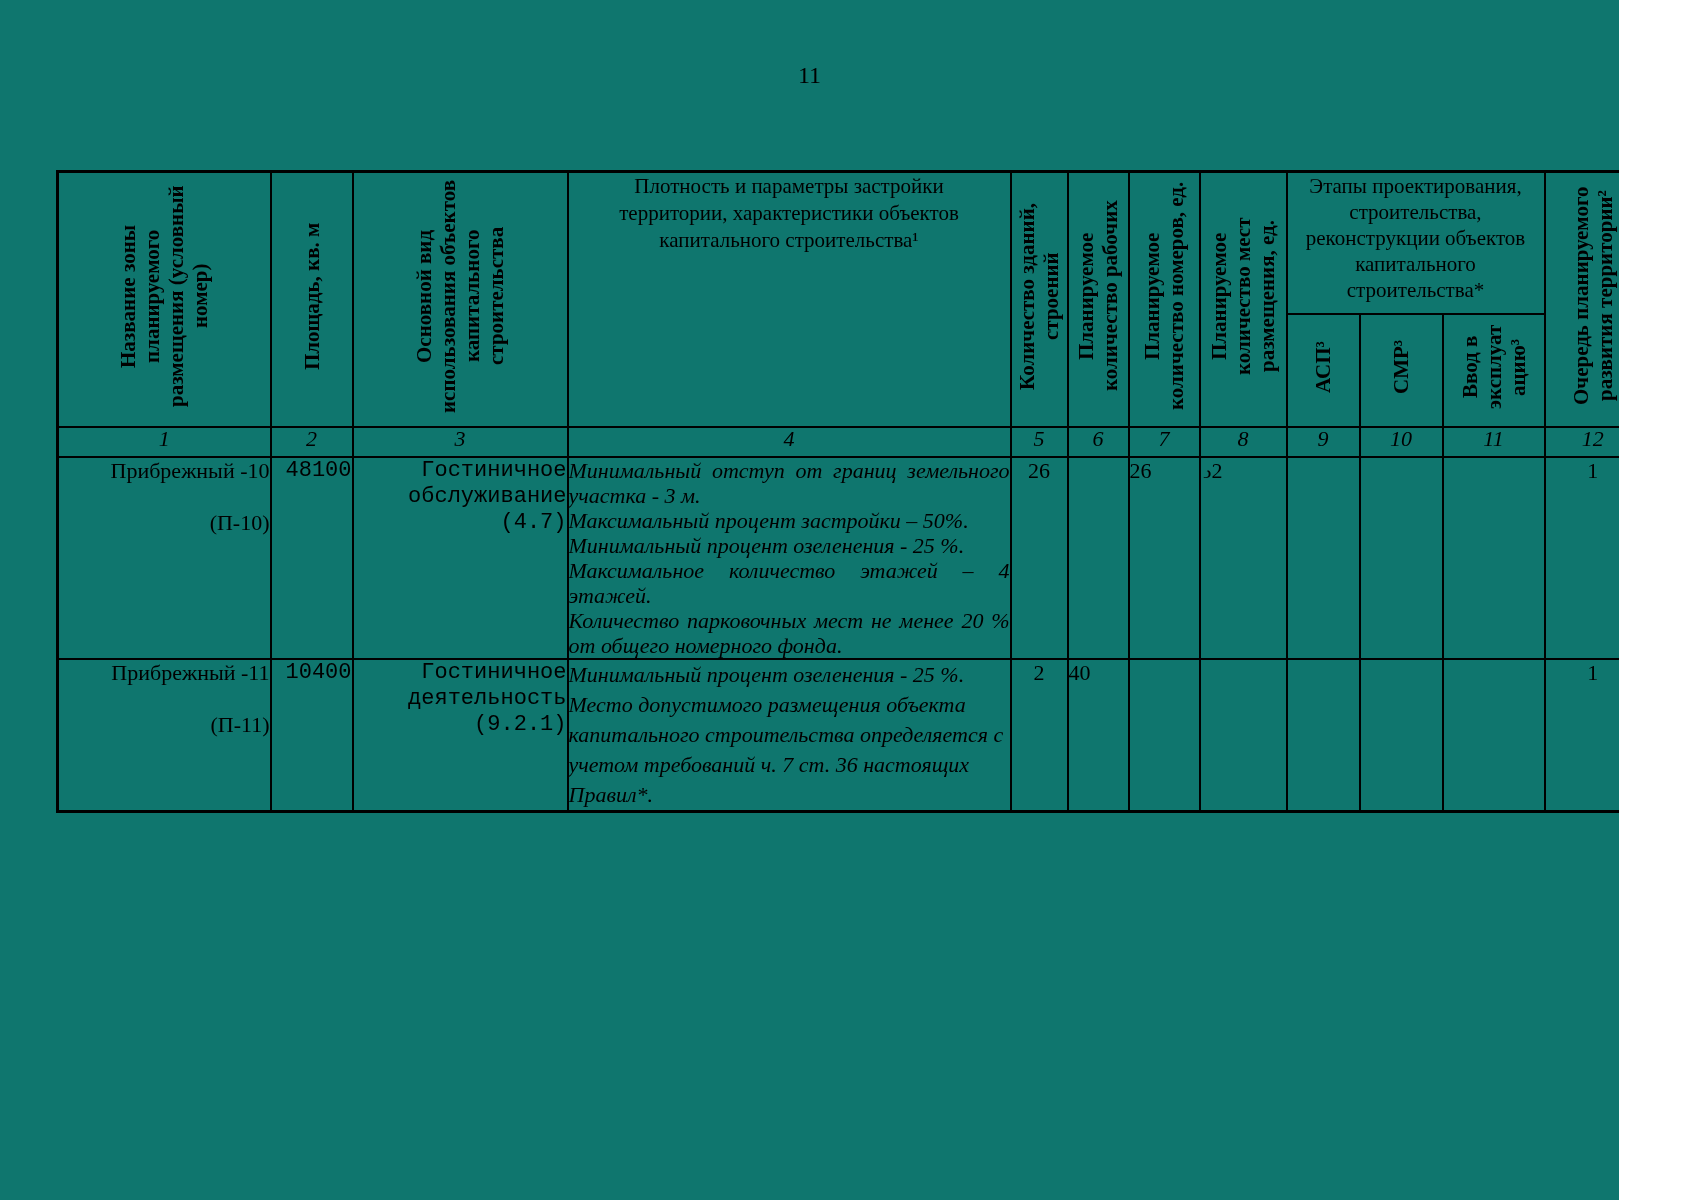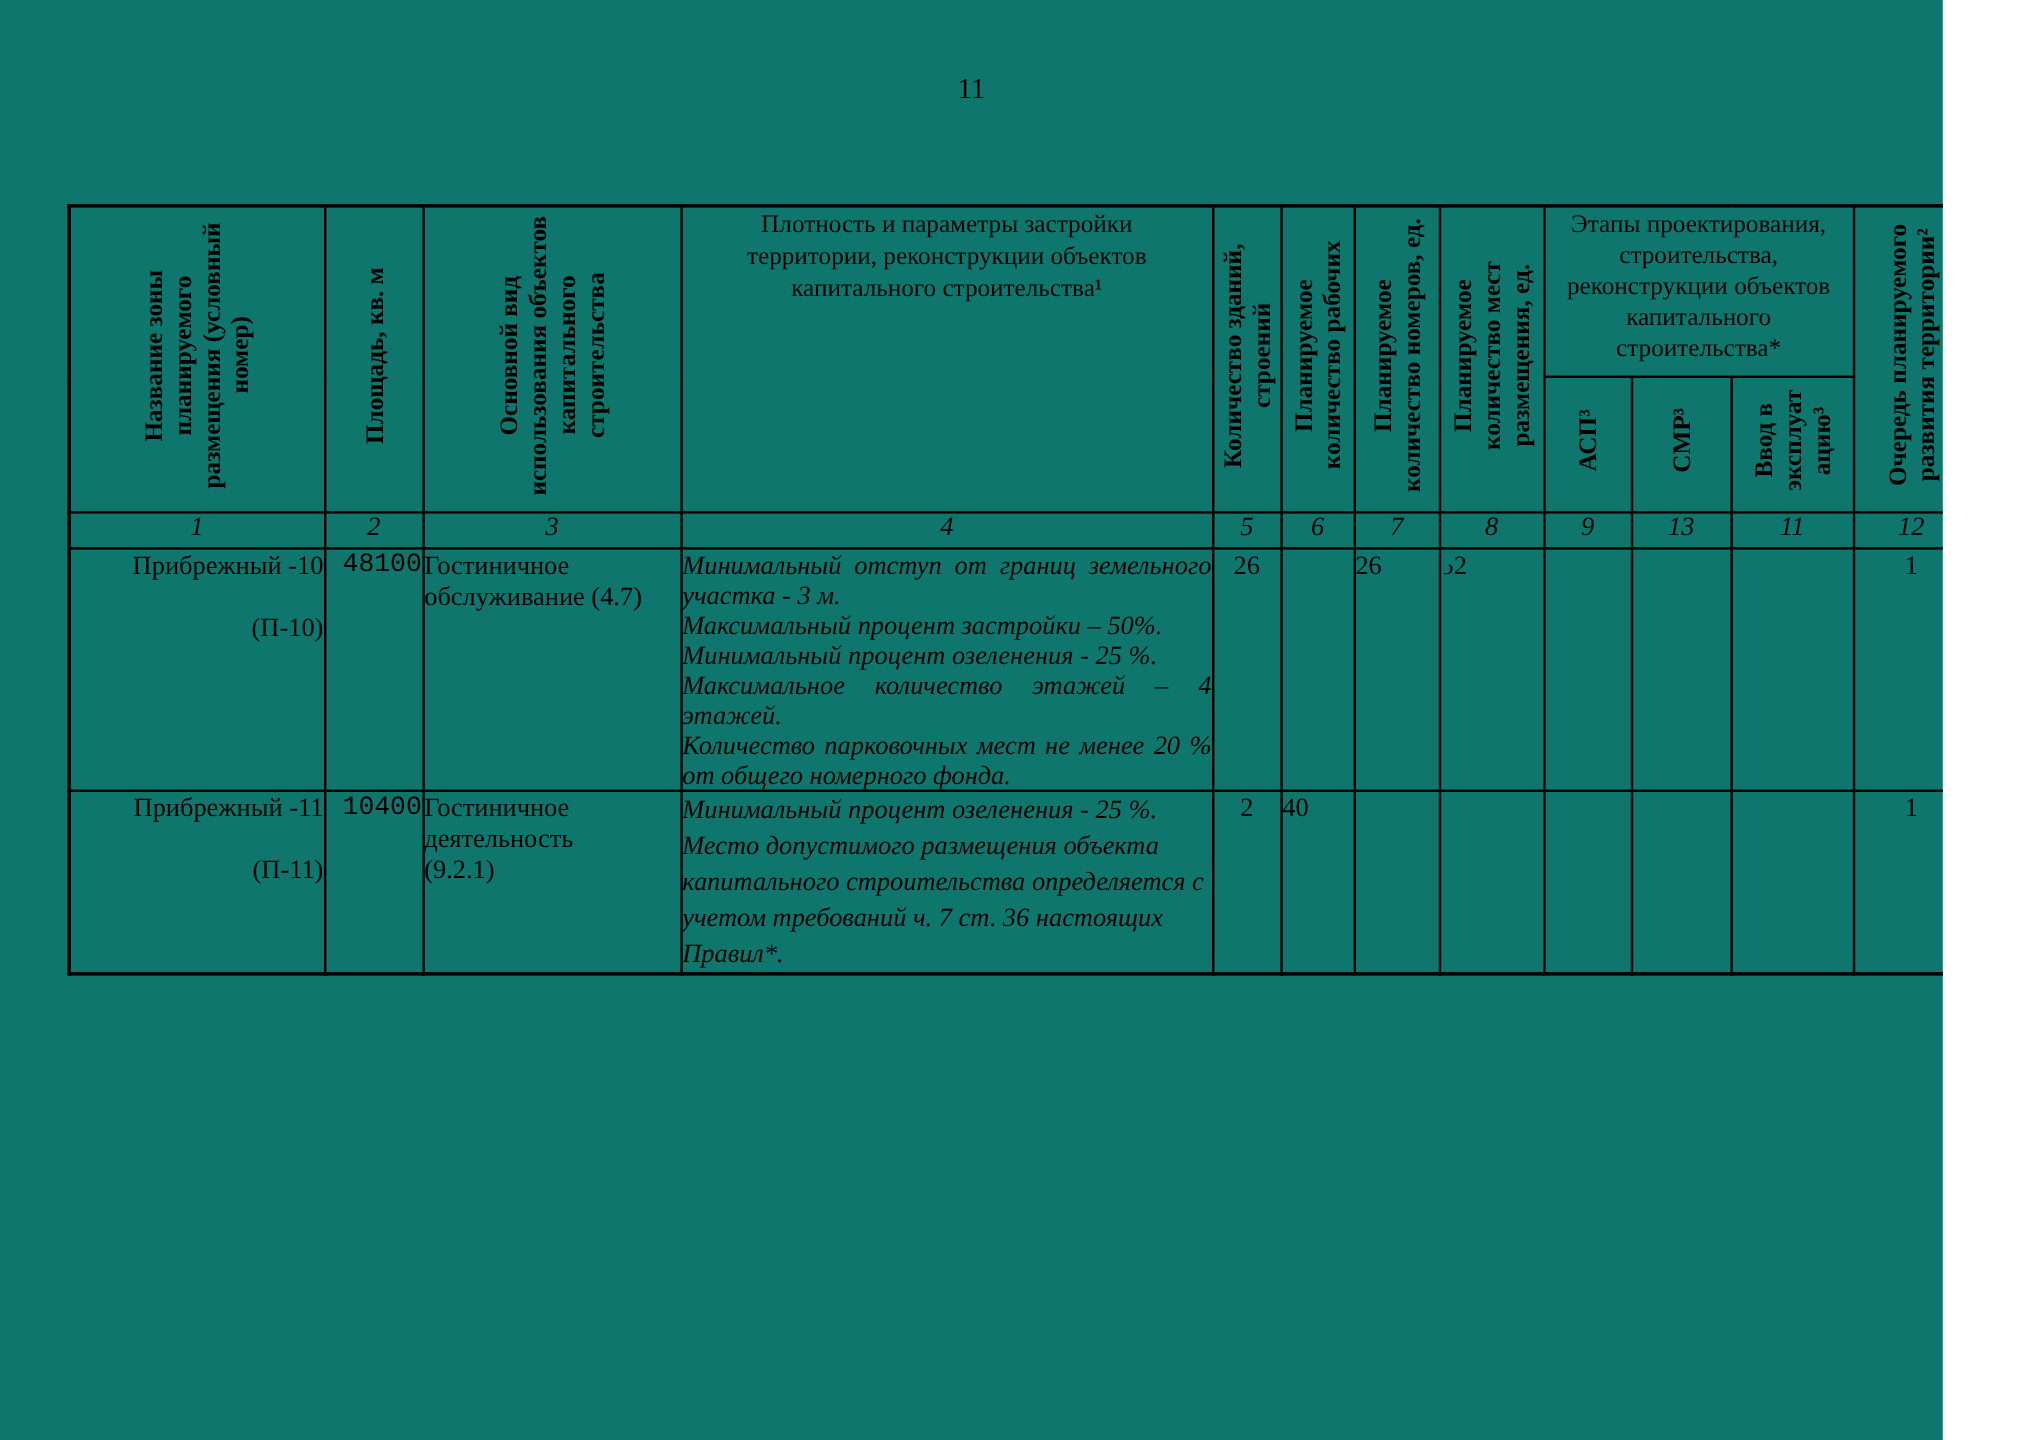--- a/index.html
+++ b/index.html
@@ -66,21 +66,21 @@
   .num {
     text-align: center; vertical-align: middle;
     font-style: italic; font-weight: bold;
     font-size: 20px; line-height: 22px;
   }
 
   
   .doc-table td { font-size: 22px; }
   .c-zone   { text-align: right; white-space: pre-line; line-height: 26px; padding-top: 4px; }
   .c-area   { text-align: right; padding-top: 4px; font-family: Liberation Mono, monospace; }
-  .c-use    { text-align: left; white-space: pre-line; line-height: 26px; padding: 4px 6px 0 8px; }
+  .c-use    { text-align: right; white-space: pre-line; line-height: 26px; padding: 4px 6px 0 8px; font-family: Liberation Mono, monospace; }
   .c-params { text-align: left; white-space: pre-line; padding: 3px 8px 0 8px; font-style: italic; }
   .p-tight  { line-height: 25px; text-align: justify; }
   .p-loose  { line-height: 30px; }
   .c-n-center { text-align: center; padding-top: 3px; }
   .c-n-left   { text-align: left; padding-top: 3px; padding-left: 8px; }
   .c-n-left2  { text-align: left; padding-top: 3px; padding-left: 12px; }
   .c-n-left3  { text-align: left; padding-top: 3px; padding-left: 5px; border-radius: 30px; }
 </style>
 </head>
 <body>
@@ -116,21 +116,21 @@
       <th class="hcell" rowspan="2">
         <div class="vtext vtall">Площадь, кв. м</div>
       </th>
       <th class="hcell" rowspan="2">
         <div class="vtext vtall">Основной вид
 использования объектов
 капитального
 строительства</div>
       </th>
       <th class="h4cell" rowspan="2">Плотность и параметры застройки
-территории, реконструкции объектов
+территории, характеристики объектов
 капитального строительства¹</th>
       <th class="hcell" rowspan="2">
         <div class="vtext vtall">Количество зданий,
 строений</div>
       </th>
       <th class="hcell" rowspan="2">
         <div class="vtext vtall">Планируемое
 количество рабочих</div>
       </th>
       <th class="hcell" rowspan="2">
@@ -170,21 +170,21 @@
     <tr style="height:30px">
       <td class="num">1</td>
       <td class="num">2</td>
       <td class="num">3</td>
       <td class="num">4</td>
       <td class="num">5</td>
       <td class="num">6</td>
       <td class="num">7</td>
       <td class="num">8</td>
       <td class="num">9</td>
-      <td class="num">13</td>
+      <td class="num">10</td>
       <td class="num">11</td>
       <td class="num">12</td>
     </tr>
 
     <tr style="height:189px">
       <td class="c-zone">Прибрежный -10
 
 (П-10)</td>
       <td class="c-area">48100</td>
       <td class="c-use">Гостиничное

